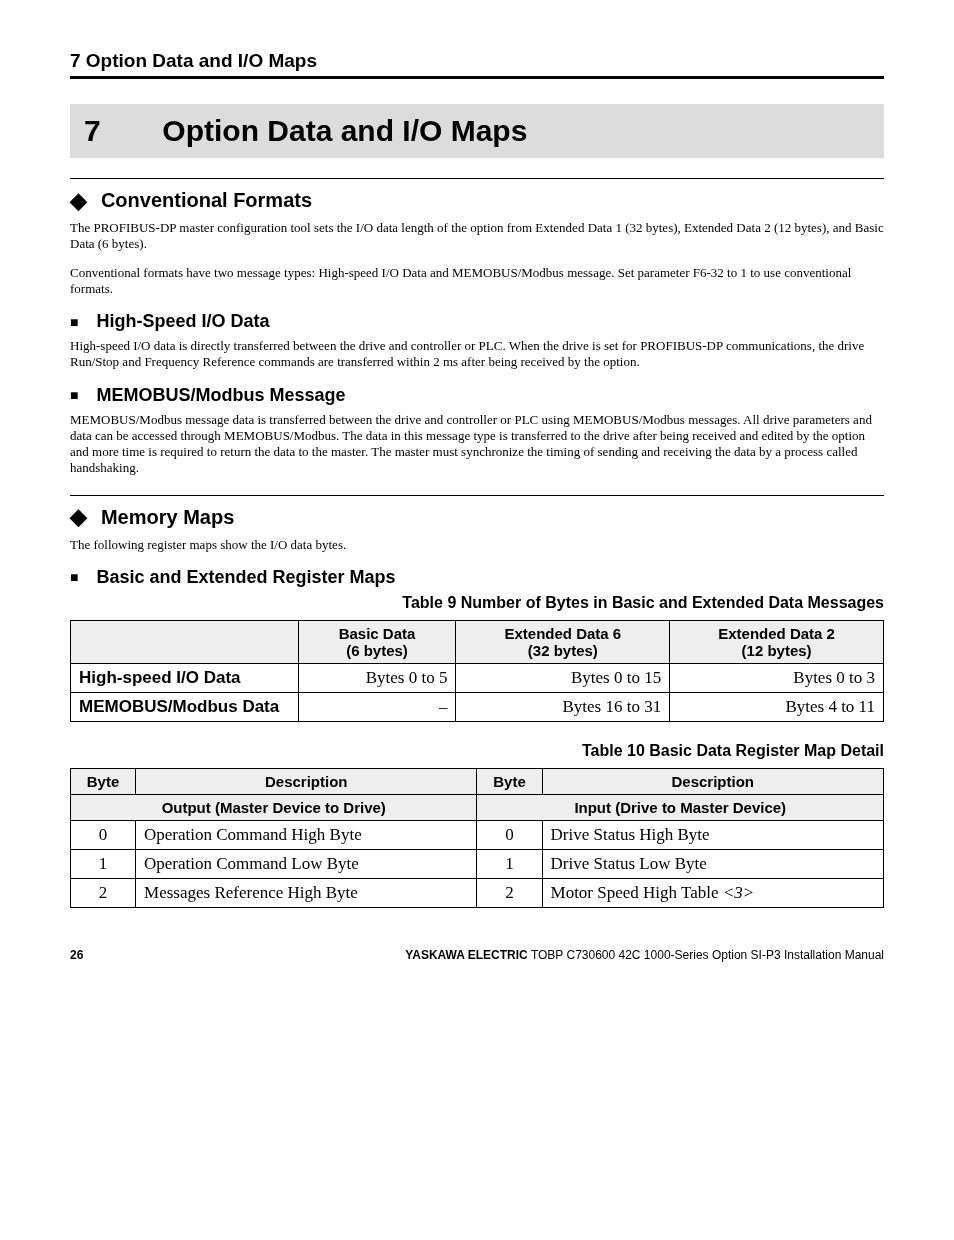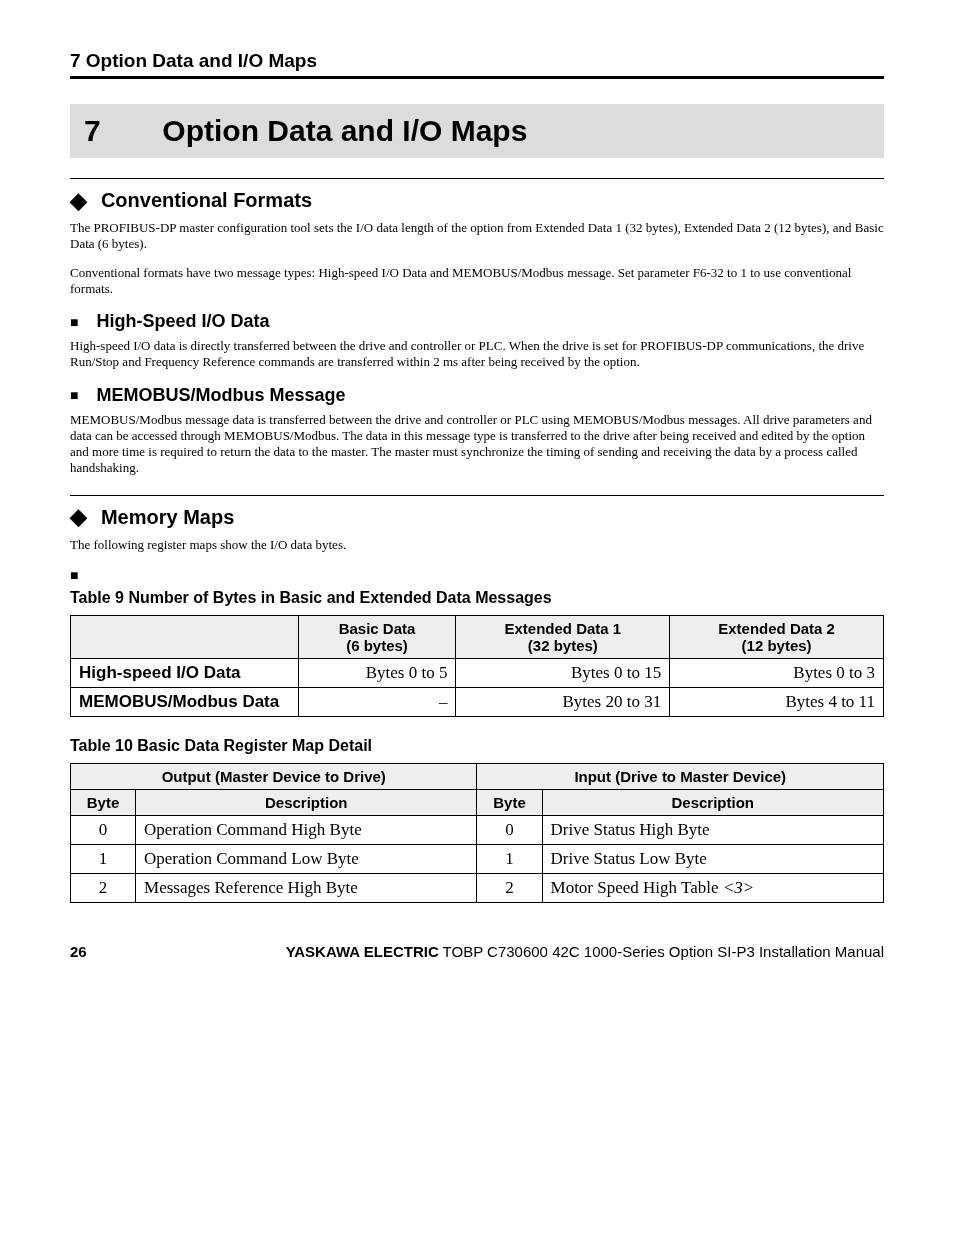--- a/index.html
+++ b/index.html
@@ -63,21 +63,21 @@
     align-items: center;
     gap: 18px;
   }
   .sq {
     font-size: 14px;
   }
   .table-caption {
     font-family: Arial, Helvetica, sans-serif;
     font-weight: bold;
     font-size: 16px;
-    text-align: left;
+    text-align: right;
     margin: 6px 0 8px 0;
   }
   table {
     border-collapse: collapse;
     width: 100%;
     font-size: 17px;
     margin-bottom: 20px;
   }
   th, td {
     border: 1px solid #000;
@@ -99,21 +99,21 @@
     text-align: left;
   }
   td.center { text-align: right; }
   .t9 td { font-size: 17px; }
   .t10 td { font-size: 17px; }
   .t10 td.bytecol { text-align: center; width: 55px; }
   .footer {
     display: flex;
     justify-content: space-between;
     font-family: Arial, Helvetica, sans-serif;
-    font-size: 15px;
+    font-size: 12px;
     margin-top: 40px;
   }
   .footer .pn { font-weight: bold; }
   .footer .right { text-align: right; }
   .footer .right b { font-weight: bold; }
   .ref-note { font-style: italic; color: #000; }
 </style>
 </head>
 <body>
 
@@ -147,61 +147,62 @@
 
 <div class="sec">
   <div class="sec-title">
     <span class="diamond">◆</span>
     <span>Memory Maps</span>
   </div>
   <div class="body-text">The following register maps show the I/O data bytes.</div>
 
   <div class="subhead">
     <span class="sq">■</span>
+    <span>Basic and Extended Register Maps</span>
   </div>
 
   <div class="table-caption">Table 9  Number of Bytes in Basic and Extended Data Messages</div>
   <table class="t9">
     <thead>
       <tr>
         <th style="width:28%;"></th>
         <th><span>Basic Data</span><br><span>(6 bytes)</span></th>
-        <th><span>Extended Data 1</span><br><span>(32 bytes)</span></th>
+        <th><span>Extended Data 6</span><br><span>(32 bytes)</span></th>
         <th><span>Extended Data 2</span><br><span>(12 bytes)</span></th>
       </tr>
     </thead>
     <tbody>
       <tr>
         <td class="rowlabel">High-speed I/O Data</td>
         <td class="center">Bytes 0 to 5</td>
         <td class="center">Bytes 0 to 15</td>
         <td class="center">Bytes 0 to 3</td>
       </tr>
       <tr>
         <td class="rowlabel">MEMOBUS/Modbus Data</td>
         <td class="center">–</td>
-        <td class="center">Bytes 20 to 31</td>
+        <td class="center">Bytes 16 to 31</td>
         <td class="center">Bytes 4 to 11</td>
       </tr>
     </tbody>
   </table>
 
   <div class="table-caption">Table 10  Basic Data Register Map Detail</div>
   <table class="t10">
     <thead>
-      <tr>
-        <th colspan="2">Output (Master Device to Drive)</th>
-        <th colspan="2">Input (Drive to Master Device)</th>
-      </tr>
       <tr>
         <th style="width:8%;">Byte</th>
         <th style="width:42%;">Description</th>
         <th style="width:8%;">Byte</th>
         <th style="width:42%;">Description</th>
       </tr>
+      <tr>
+        <th colspan="2">Output (Master Device to Drive)</th>
+        <th colspan="2">Input (Drive to Master Device)</th>
+      </tr>
     </thead>
     <tbody>
       <tr>
         <td class="bytecol">0</td>
         <td>Operation Command High Byte</td>
         <td class="bytecol">0</td>
         <td>Drive Status High Byte</td>
       </tr>
       <tr>
         <td class="bytecol">1</td>

